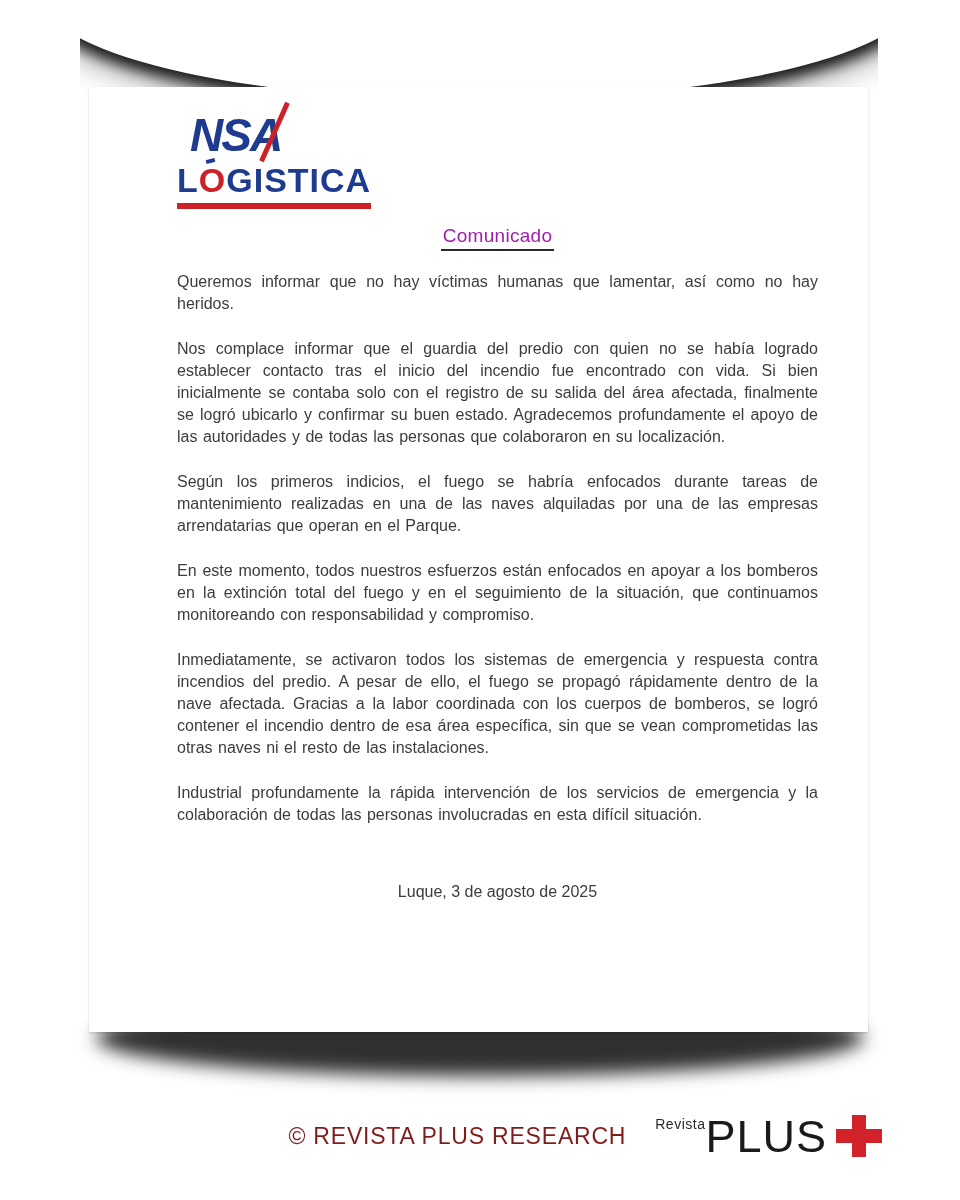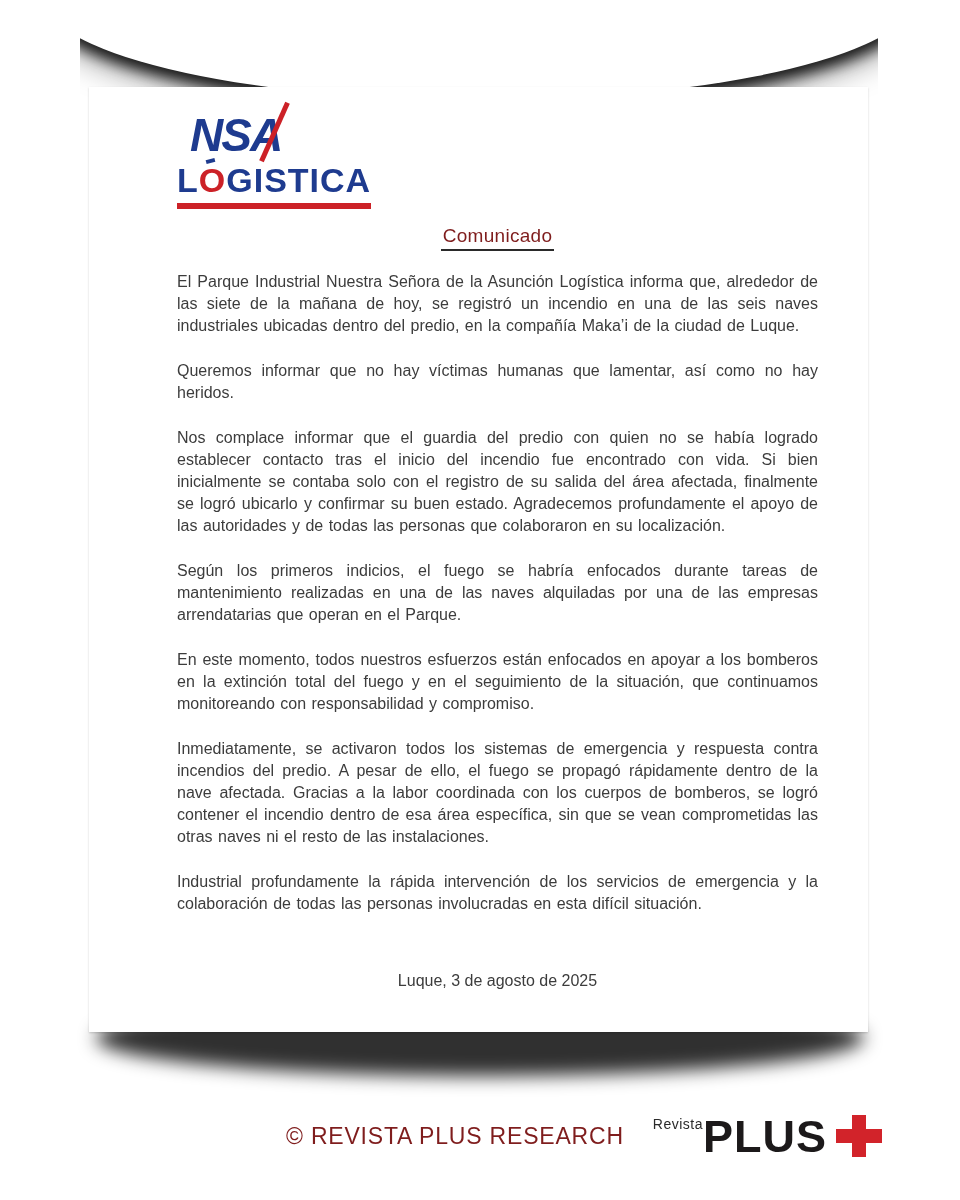--- a/index.html
+++ b/index.html
@@ -47,21 +47,21 @@
   .logo-o { color:var(--logo-red,#cc2127); position:relative; }
   .logo-o-accent {
     position:absolute; left:7px; top:-2px; width:9px; height:4px;
     background:var(--logo-blue,#1e3b8f); transform:rotate(-14deg);
   }
   .logo-bar { width:194px; height:6px; background:var(--logo-red,#cc2127); margin-top:4px; }
 
   
   .title-wrap { text-align:center; margin-top:16px; }
   .doc-title {
-    display:inline-block; font-size:19px; color:#7f1d1d; letter-spacing:0.3px;
+    display:inline-block; font-size:19px; color:#a21caf; letter-spacing:0.3px;
     border-bottom:2px solid #2a2a2a; padding:0 2px 2px;
   }
 
   
   .body { margin-top:20px; }
   .body p {
     margin:0 0 23px; font-size:16px; line-height:22px; color:#3c3c3c;
     text-align:justify; word-spacing:1px;
   }
   .signature {
@@ -71,21 +71,21 @@
   
   .footer {
     position:absolute; left:0; right:0; top:1096px; height:80px; z-index:2;
     display:flex; align-items:center; justify-content:flex-end;
     padding-right:78px; gap:26px;
   }
   .copyright { font-size:23px; letter-spacing:0.8px; color:#7f1d1d; white-space:nowrap;text-align:right; }
   .brand { display:flex; align-items:flex-end; gap:9px; }
   .brand-text { display:flex; }
   .brand-top { font-size:14px; color:#2a2a2a; letter-spacing:0.5px; margin:0 0 1px 3px; }
-  .brand-main { font-size:45px; font-weight:700; color:#1c191a; letter-spacing:1px; line-height:0.92; }
+  .brand-main { font-size:45px; font-weight:400; color:#1c191a; letter-spacing:1px; line-height:0.92; }
   .plus-icon { position:relative; width:46px; height:42px; margin-bottom:1px; }
   .plus-icon .h { position:absolute; left:0; top:50%; margin-top:-7px; width:100%; height:14px; background:var(--plus-red,#d2232a); }
   .plus-icon .v { position:absolute; top:0; left:50%; margin-left:-7px; width:14px; height:100%; background:var(--plus-red,#d2232a); }
 </style>
 </head>
 <body>
 
 <div id="canvas">
 
   <div class="curl-top-clip">
@@ -104,21 +104,20 @@
         <span>L</span><span class="logo-o"><span class="logo-o-accent"></span><span>O</span></span><span>GISTICA</span>
       </div>
       <div class="logo-bar"></div>
     </div>
 
     <div class="title-wrap">
       <span class="doc-title">Comunicado</span>
     </div>
 
     <div class="body">
-      <p>El Parque Industrial Nuestra Señora de la Asunción Logística informa que, alrededor de las siete de la mañana de hoy, se registró un incendio en una de las seis naves industriales ubicadas dentro del predio, en la compañía Maka’i de la ciudad de Luque.</p>
       <p>Queremos informar que no hay víctimas humanas que lamentar, así como no hay heridos.</p>
       <p>Nos complace informar que el guardia del predio con quien no se había logrado establecer contacto tras el inicio del incendio fue encontrado con vida. Si bien inicialmente se contaba solo con el registro de su salida del área afectada, finalmente se logró ubicarlo y confirmar su buen estado. Agradecemos profundamente el apoyo de las autoridades y de todas las personas que colaboraron en su localización.</p>
       <p>Según los primeros indicios, el fuego se habría enfocados durante tareas de mantenimiento realizadas en una de las naves alquiladas por una de las empresas arrendatarias que operan en el Parque.</p>
       <p>En este momento, todos nuestros esfuerzos están enfocados en apoyar a los bomberos en la extinción total del fuego y en el seguimiento de la situación, que continuamos monitoreando con responsabilidad y compromiso.</p>
       <p>Inmediatamente, se activaron todos los sistemas de emergencia y respuesta contra incendios del predio. A pesar de ello, el fuego se propagó rápidamente dentro de la nave afectada. Gracias a la labor coordinada con los cuerpos de bomberos, se logró contener el incendio dentro de esa área específica, sin que se vean comprometidas las otras naves ni el resto de las instalaciones.</p>
       <p>Industrial profundamente la rápida intervención de los servicios de emergencia y la colaboración de todas las personas involucradas en esta difícil situación.</p>
 
       <div class="signature">
         <div>Luque, 3 de agosto de 2025</div>
       </div>

